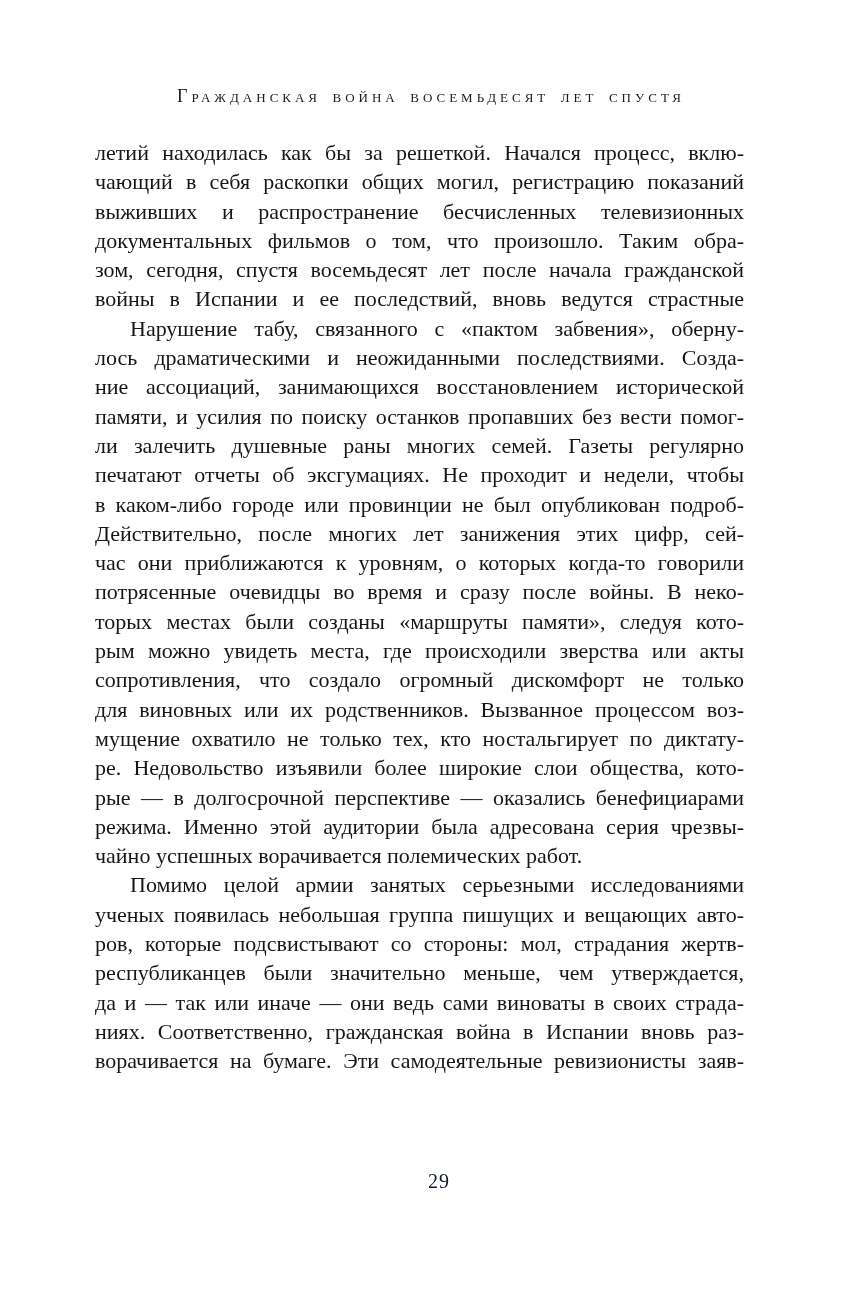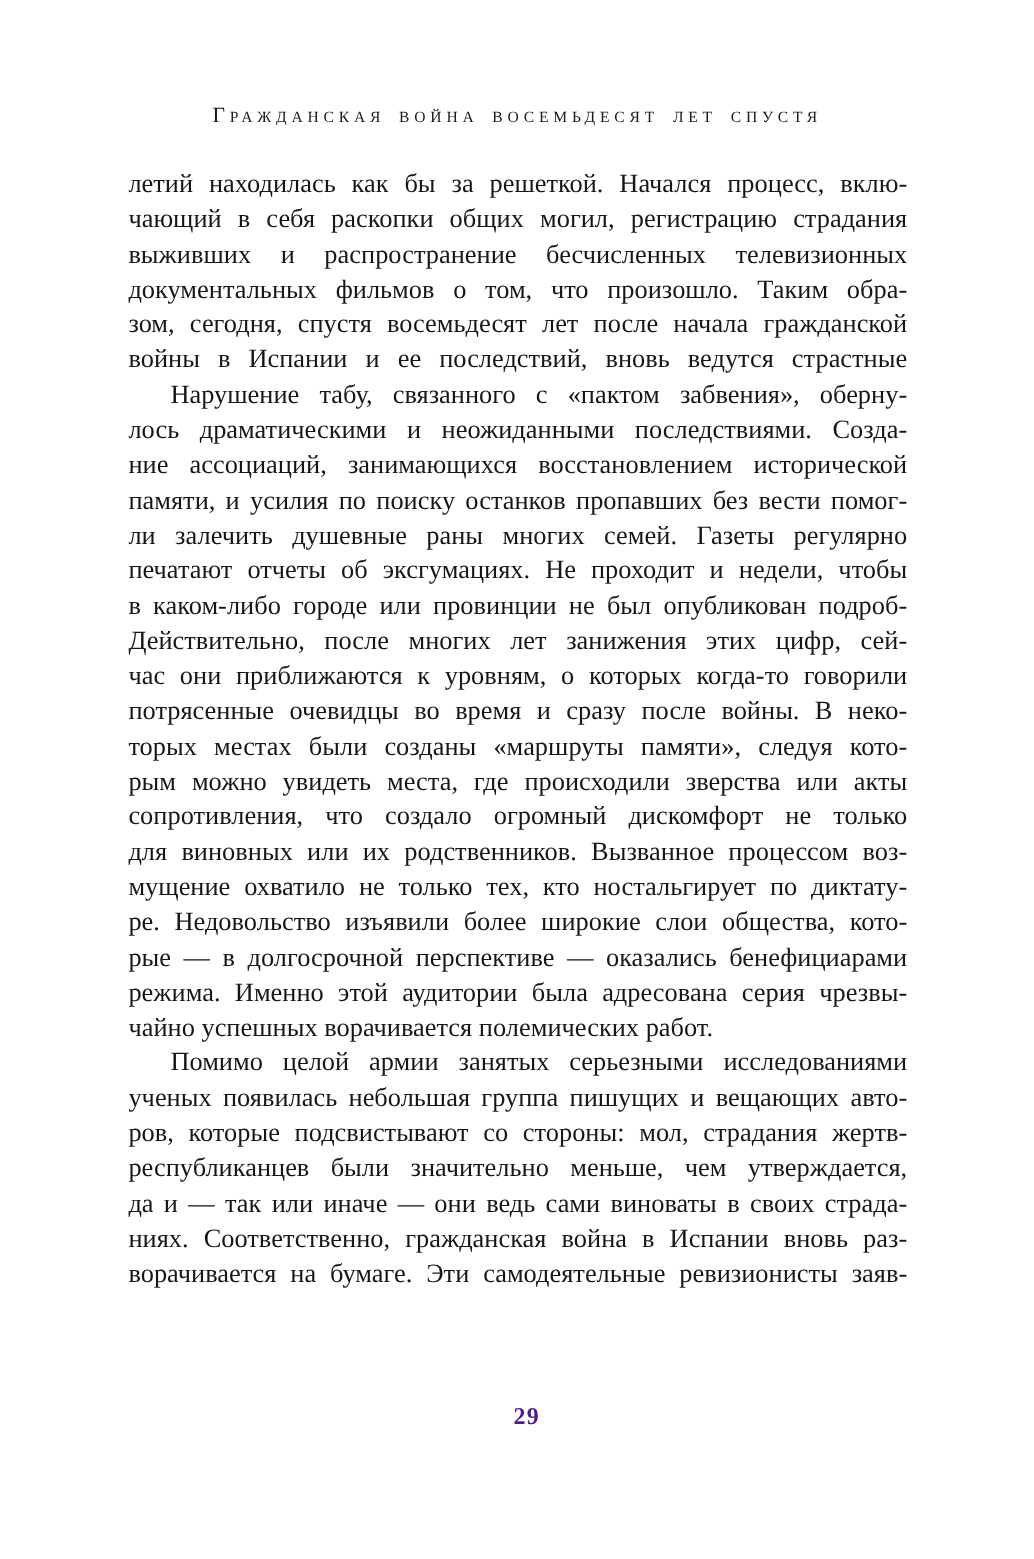--- a/index.html
+++ b/index.html
@@ -25,21 +25,21 @@
     font-variant: small-caps;
     font-size: 18px;
     letter-spacing: 4px;
     word-spacing: 3px;
     color: #1a1a1a;
     white-space: nowrap;
   }
   .body-text {
     position: absolute;
     top: 138px;
-    left: 107px;
+    left: 95px;
     width: 649px;
     font-size: 22px;
     line-height: 29.3px;
   }
   .line {
     text-align: justify;
     text-align-last: justify;
     white-space: normal;
   }
   .line.para-end {
@@ -48,34 +48,34 @@
   .line.indent {
     text-indent: 35px;
   }
   .page-number {
     position: absolute;
     top: 1170px;
     left: 16px;
     right: 0;
     text-align: center;
     font-size: 20px;
-    font-weight: bold;
+    font-weight: normal;
     letter-spacing: 1px;
-    color: #4c1d95;
+    color: #0f172a;
   }
 </style>
 </head>
 <body>
 
 <div class="page">
   <div class="running-header">Гражданская война восемьдесят лет спустя</div>
 
   <div class="body-text">
       <div class="line">летий находилась как бы за решеткой. Начался процесс, вклю-</div>
-      <div class="line">чающий в себя раскопки общих могил, регистрацию страдания</div>
+      <div class="line">чающий в себя раскопки общих могил, регистрацию показаний</div>
       <div class="line">выживших и распространение бесчисленных телевизионных</div>
       <div class="line">документальных фильмов о том, что произошло. Таким обра-</div>
       <div class="line">зом, сегодня, спустя восемьдесят лет после начала гражданской</div>
       <div class="line">войны в Испании и ее последствий, вновь ведутся страстные</div>
       <div class="line indent">Нарушение табу, связанного с «пактом забвения», оберну-</div>
       <div class="line">лось драматическими и неожиданными последствиями. Созда-</div>
       <div class="line">ние ассоциаций, занимающихся восстановлением исторической</div>
       <div class="line">памяти, и усилия по поиску останков пропавших без вести помог-</div>
       <div class="line">ли залечить душевные раны многих семей. Газеты регулярно</div>
       <div class="line">печатают отчеты об эксгумациях. Не проходит и недели, чтобы</div>

